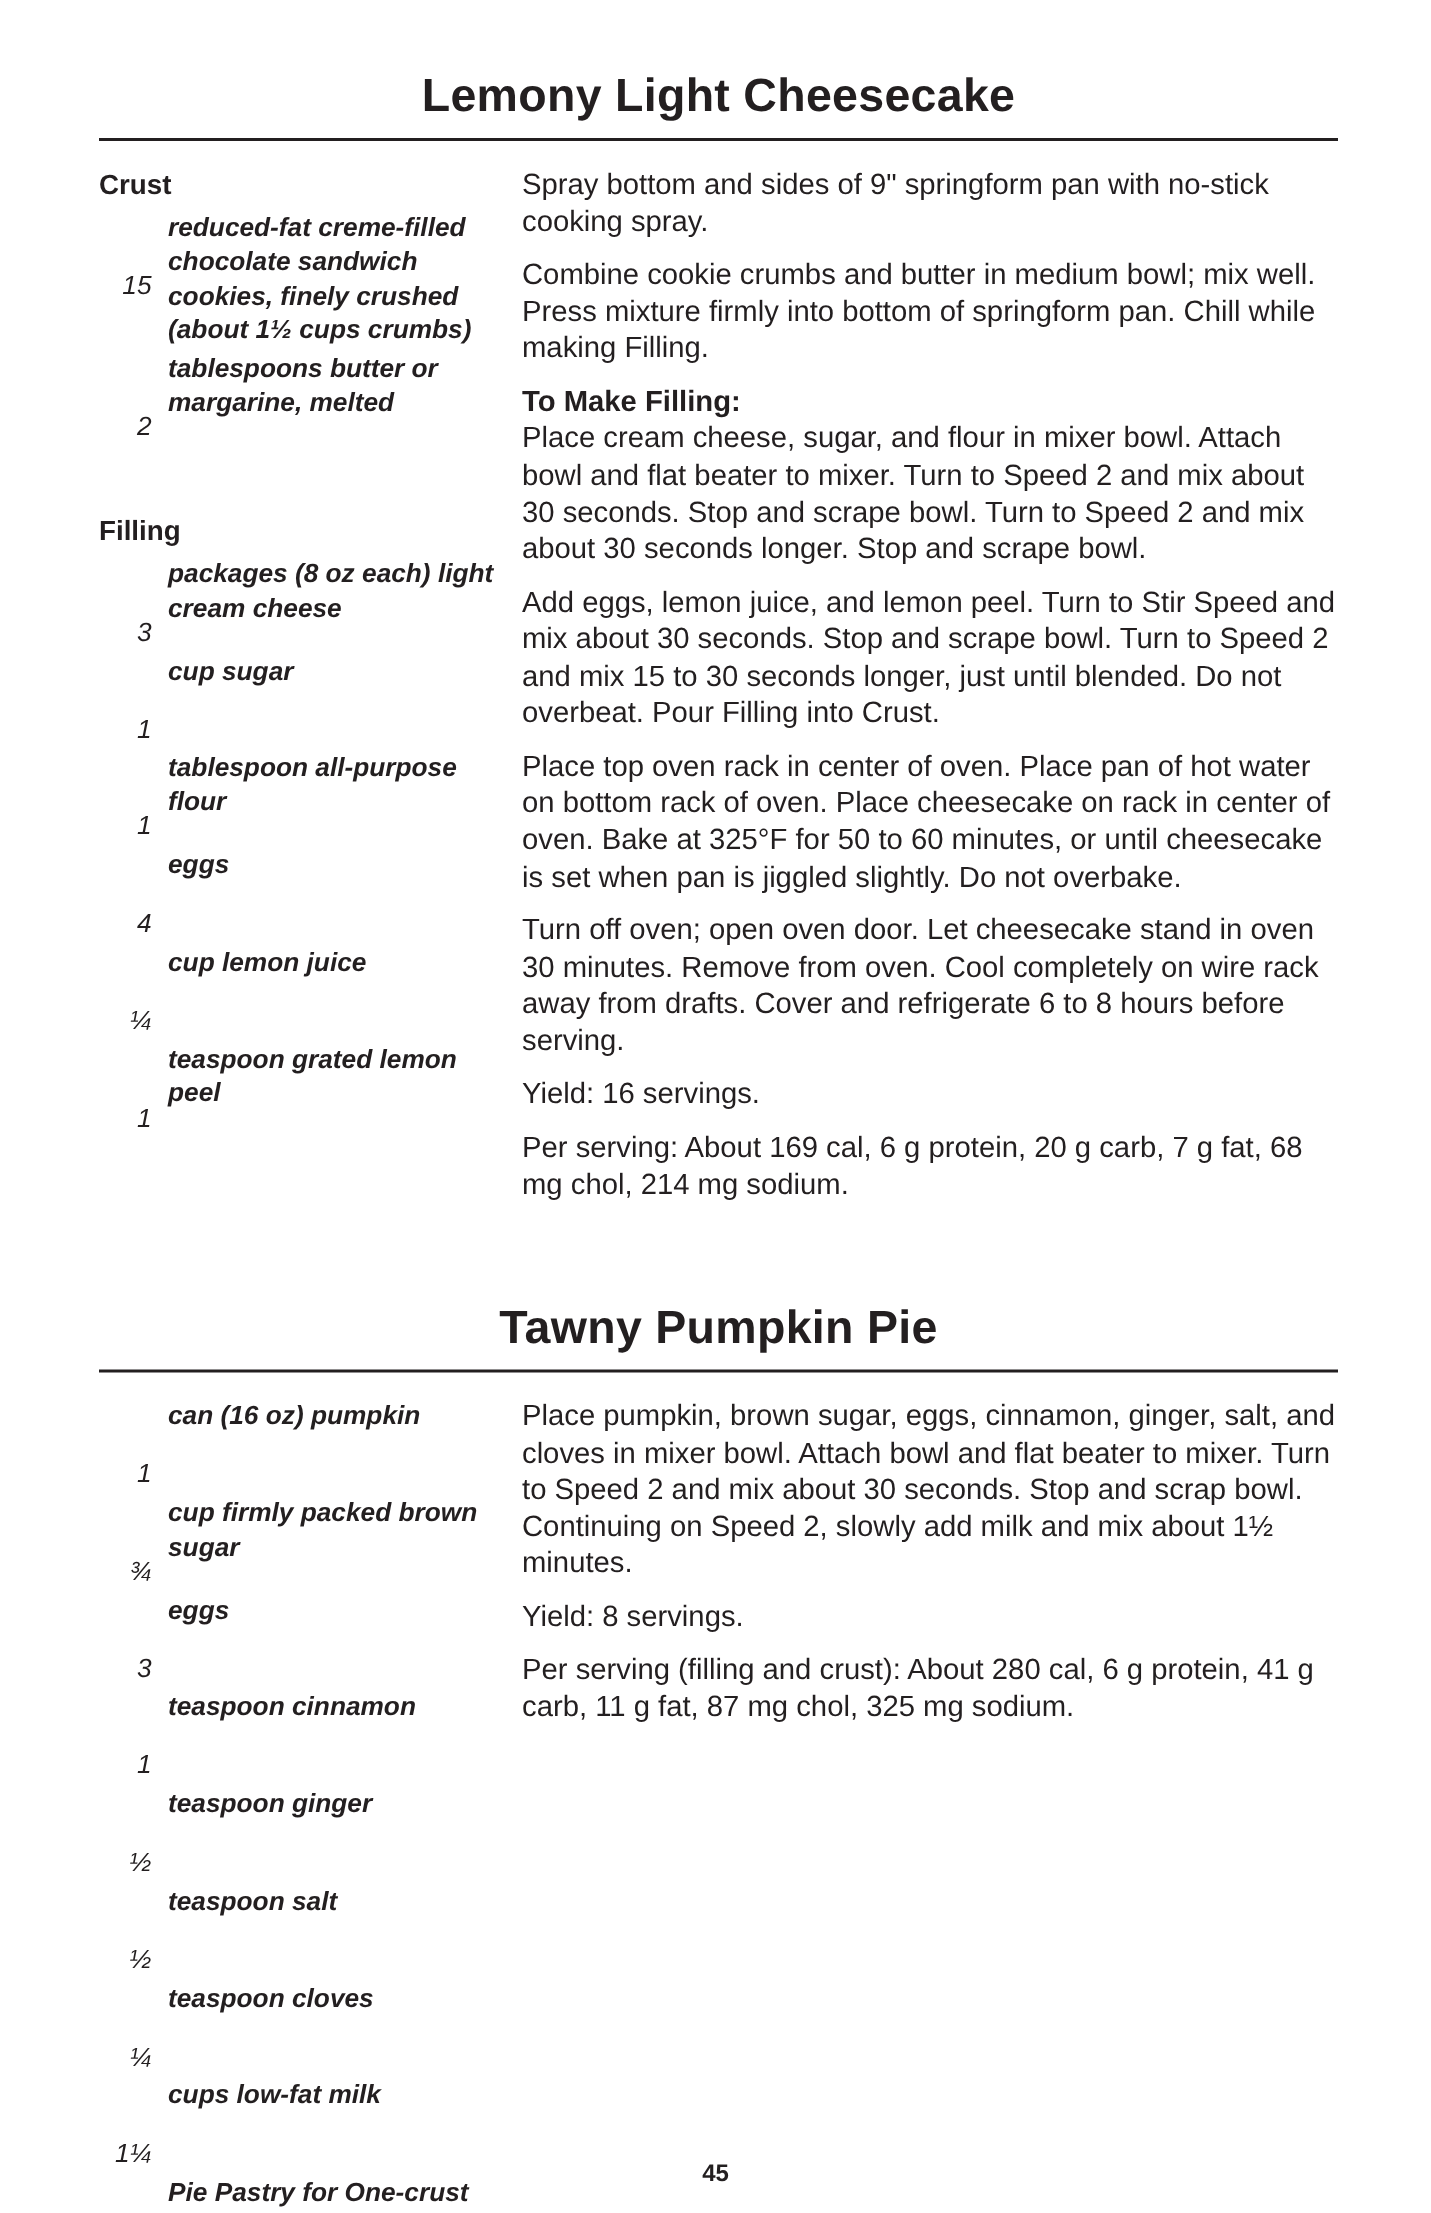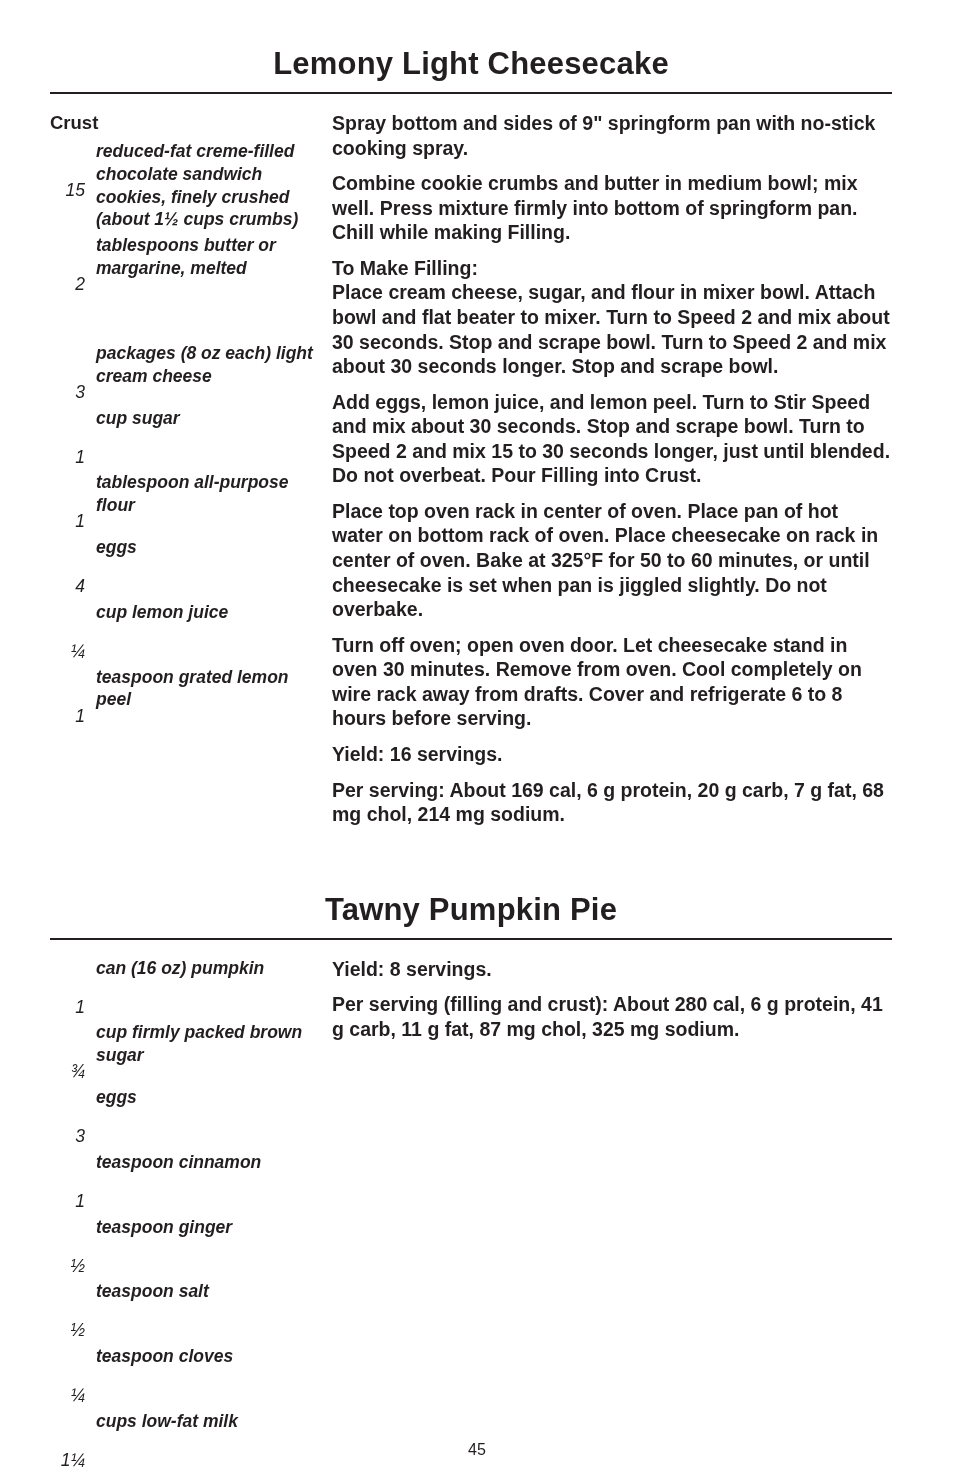--- a/index.html
+++ b/index.html
@@ -1,19 +1,19 @@
 <!DOCTYPE html>
 <html><head>
 <meta charset="utf-8">
 <style>
   html, body { margin:0; padding:0; background:#ffffff; }
   .page {
     width:954px; height:1475px; box-sizing:border-box;
     position:relative; overflow:hidden;
-    padding:46px 62px 0 50px;
+    padding:46px 62px 0 66px;
     background:#ffffff; color:#231f20;
     font-family:"Liberation Sans", sans-serif;
   }
   .recipe-title {
     margin:0 0 10px 0; text-align:center;
     font-size:31px; font-weight:bold; letter-spacing:0.2px;
   }
   .rule {
     border:none; border-top:2px solid #231f20; margin:0 0 17px 0;
   }
@@ -26,26 +26,26 @@
     margin:0 0 5px 0; font-style:normal; font-weight:bold; font-size:18.5px;
   }
   .group + .group { margin-top:46px; }
   .ing-row { display:flex; margin-bottom:3px; }
   .qty { width:46px; flex-shrink:0; text-align:right; padding-right:11px; box-sizing:border-box;margin-top:39px; }
   .ing-text { flex:1; white-space:pre-line;font-weight:bold; }
   .instructions {
     flex:1; margin-left:14px;
     font-size:19.5px; line-height:1.26;
   }
-  .instructions p { margin:0 0 11px 0;font-weight:bold; }
+  .instructions p { margin:0 0 11px 0; }
   .inst-heading { margin:0; font-size:19.5px; font-weight:bold; }
   .recipe + .recipe { margin-top:54px; }
   .footer {
     position:absolute; left:0; right:0; bottom:16px;
-    text-align:center; font-size:16px;
+    text-align:center; font-size:16px;font-weight:bold;
   }
 </style>
 </head>
 <body>
 
 <main class="page">
 
   <section class="recipe">
     <h1 class="recipe-title">Lemony Light Cheesecake</h1>
     <hr class="rule">
@@ -58,20 +58,21 @@
             <span class="qty">15</span>
             <span class="ing-text">reduced-fat creme-filled chocolate sandwich cookies, finely crushed (about 1½ cups crumbs)</span>
           </div>
           <div class="ing-row">
             <span class="qty">2</span>
             <span class="ing-text">tablespoons butter or margarine, melted</span>
           </div>
         </div>
 
         <div class="group">
+          <h2 class="group-heading">Filling</h2>
           <div class="ing-row">
             <span class="qty">3</span>
             <span class="ing-text">packages (8 oz each) light cream cheese</span>
           </div>
           <div class="ing-row">
             <span class="qty">1</span>
             <span class="ing-text">cup sugar</span>
           </div>
           <div class="ing-row">
             <span class="qty">1</span>
@@ -147,20 +148,21 @@
           </div>
           <div class="ing-row">
             <span class="qty"></span>
             <span class="ing-text">Pie Pastry for One-crust Pie
 (see “KitchenAid Pie Pastry” recipe)</span>
           </div>
         </div>
       </aside>
 
       <div class="instructions">
+        <p>Place pumpkin, brown sugar, eggs, cinnamon, ginger, salt, and cloves in mixer bowl. Attach bowl and flat beater to mixer. Turn to Speed 2 and mix about 30 seconds. Stop and scrap bowl. Continuing on Speed 2, slowly add milk and mix about 1½ minutes.</p>
         <p>Yield: 8 servings.</p>
         <p>Per serving (filling and crust): About 280 cal, 6 g protein, 41 g carb, 11 g fat, 87 mg chol, 325 mg sodium.</p>
       </div>
     </div>
   </section>
 
   <footer class="footer">
     <span>45</span>
   </footer>
 </main>

